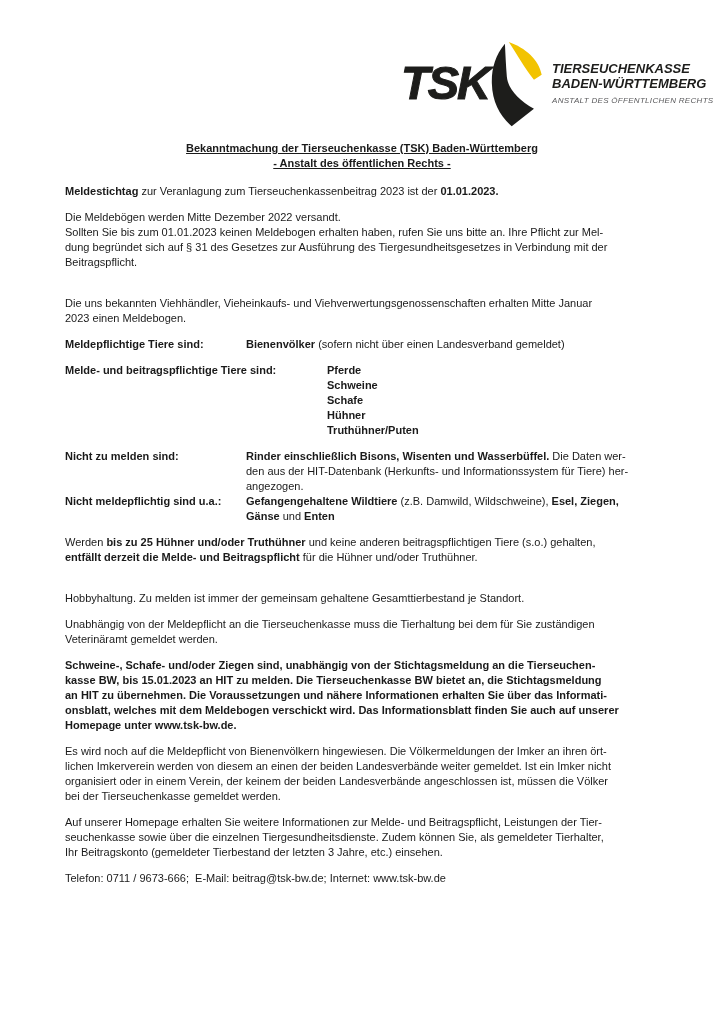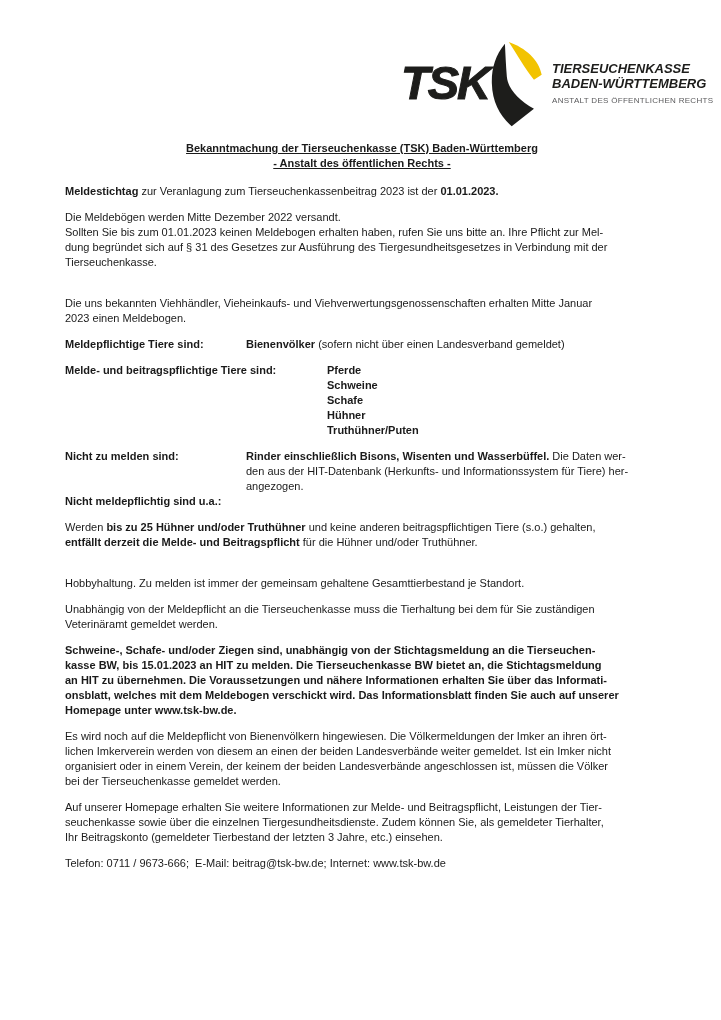--- a/index.html
+++ b/index.html
@@ -27,20 +27,21 @@
   }
   .crescent{margin-left:1px;margin-top:2px;display:block;}
   .org-block{margin-left:7px;margin-top:23px;white-space:nowrap;}
   .org-name{
     font-size:13px;line-height:15px;
     font-weight:bold;font-style:italic;
     color:#1d1d1b;
   }
   .org-subtitle{
     font-size:8px;line-height:10px;
+    font-style:italic;
     letter-spacing:.3px;
     color:#5a5a5c;
     margin-top:5px;
   }
   
   .content{
     position:absolute;left:65px;top:141px;width:594px;
     font-size:11px;line-height:15px;
   }
   .doc-heading{
@@ -76,21 +77,21 @@
 
   <main class="content">
 
     <div class="doc-heading">
       <div class="h-line">Bekanntmachung der Tierseuchenkasse (TSK) Baden-Württemberg</div>
       <div class="h-line">- Anstalt des öffentlichen Rechts -</div>
     </div>
 
     <p class="para"><span class="b">Meldestichtag</span><span> zur Veranlagung zum Tierseuchenkassenbeitrag 2023 ist der </span><span class="b">01.01.2023.</span></p>
 
-    <p class="para"><span>Die Meldebögen werden Mitte Dezember 2022 versandt.</span><br><span>Sollten Sie bis zum 01.01.2023 keinen Meldebogen erhalten haben, rufen Sie uns bitte an. Ihre Pflicht zur Mel-</span><br><span>dung begründet sich auf § 31 des Gesetzes zur Ausführung des Tiergesundheitsgesetzes in Verbindung mit der</span><br><span>Tierseuchenkasse.</span></p>
+    <p class="para"><span>Die Meldebögen werden Mitte Dezember 2022 versandt.</span><br><span>Sollten Sie bis zum 01.01.2023 keinen Meldebogen erhalten haben, rufen Sie uns bitte an. Ihre Pflicht zur Mel-</span><br><span>dung begründet sich auf § 31 des Gesetzes zur Ausführung des Tiergesundheitsgesetzes in Verbindung mit der</span><br><span>Beitragspflicht.</span></p>
 
     <p class="para"><br><span>Die uns bekannten Viehhändler, Vieheinkaufs- und Viehverwertungsgenossenschaften erhalten Mitte Januar</span><br><span>2023 einen Meldebogen.</span></p>
 
     <div class="tier-row">
       <div class="row-label">Meldepflichtige Tiere sind:</div>
       <div class="row-value"><span class="b">Bienenvölker</span><span> (sofern nicht über einen Landesverband gemeldet)</span></div>
     </div>
 
     <div class="tier-row">
       <div class="row-label wide">Melde- und beitragspflichtige Tiere sind:</div>
@@ -101,20 +102,21 @@
 Truthühner/Puten</div>
     </div>
 
     <div class="tier-row tight">
       <div class="row-label">Nicht zu melden sind:</div>
       <div class="row-value"><span class="b">Rinder einschließlich Bisons, Wisenten und Wasserbüffel.</span><span> Die Daten wer-</span><br><span>den aus der HIT-Datenbank (Herkunfts- und Informationssystem für Tiere) her-</span><br><span>angezogen.</span></div>
     </div>
 
     <div class="tier-row">
       <div class="row-label">Nicht meldepflichtig sind u.a.:</div>
+      <div class="row-value"><span class="b">Gefangengehaltene Wildtiere</span><span> (z.B. Damwild, Wildschweine), </span><span class="b">Esel, Ziegen,</span><br><span class="b">Gänse</span><span> und </span><span class="b">Enten</span></div>
     </div>
 
     <p class="para"><span>Werden </span><span class="b">bis zu 25 Hühner und/oder Truthühner</span><span> und keine anderen beitragspflichtigen Tiere (s.o.) gehalten,</span><br><span class="b">entfällt derzeit die Melde- und Beitragspflicht</span><span> für die Hühner und/oder Truthühner.</span></p>
 
     <p class="para"><br><span>Hobbyhaltung. Zu melden ist immer der gemeinsam gehaltene Gesamttierbestand je Standort.</span></p>
 
     <p class="para"><span>Unabhängig von der Meldepflicht an die Tierseuchenkasse muss die Tierhaltung bei dem für Sie zuständigen</span><br><span>Veterinäramt gemeldet werden.</span></p>
 
     <p class="para"><span class="b">Schweine-, Schafe- und/oder Ziegen sind, unabhängig von der Stichtagsmeldung an die Tierseuchen-</span><br><span class="b">kasse BW, bis 15.01.2023 an HIT zu melden. Die Tierseuchenkasse BW bietet an, die Stichtagsmeldung</span><br><span class="b">an HIT zu übernehmen. Die Voraussetzungen und nähere Informationen erhalten Sie über das Informati-</span><br><span class="b">onsblatt, welches mit dem Meldebogen verschickt wird. Das Informationsblatt finden Sie auch auf unserer</span><br><span class="b">Homepage unter www.tsk-bw.de.</span></p>
 

